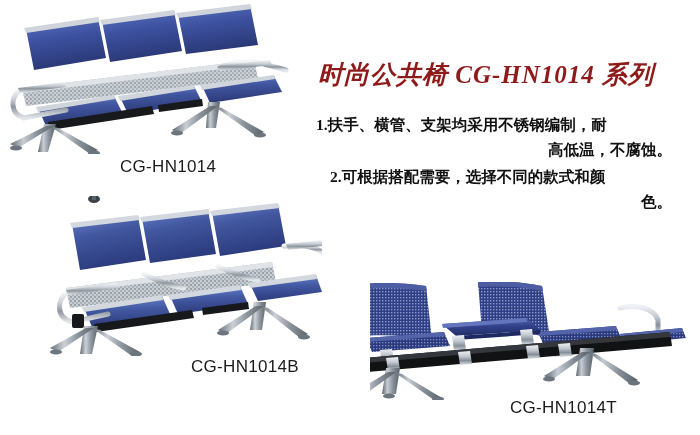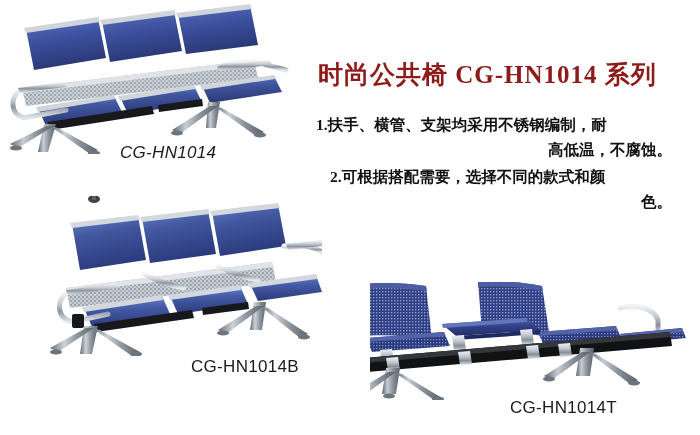--- a/index.html
+++ b/index.html
@@ -17,20 +17,21 @@
   }
 
   
   .title {
     position: absolute;
     left: 318px;
     top: 58px;
     font-family: "Liberation Serif", serif;
     font-size: 25px;
     font-weight: bold;
+    font-style: italic;
     letter-spacing: 1px;
     color: #8e1a1a;
     white-space: nowrap;
   }
   .spec-list {
     position: absolute;
     left: 316px;
     top: 112px;
     width: 356px;
   }
@@ -48,21 +49,21 @@
 
   
   .caption {
     position: absolute;
     font-family: "Liberation Sans", sans-serif;
     font-size: 17px;
     color: #1b1b1b;
     letter-spacing: 0.3px;
     white-space: nowrap;
   }
-  #cap-a { left: 120px; top: 143px; font-style: italic; }
+  #cap-a { left: 120px; top: 157px; }
   #cap-b { left: 191px; top: 357px; }
   #cap-c { left: 510px; top: 398px; }
 
   
   .product { position: absolute; }
   #prod-a { left: 2px;   top: 2px;   width: 300px; height: 152px; }
   #prod-b { left: 22px;  top: 196px; width: 300px; height: 160px; }
   #prod-c { left: 370px; top: 282px; width: 328px; height: 118px; }
 
   .product svg { display: block; width: 100%; height: 100%; }

